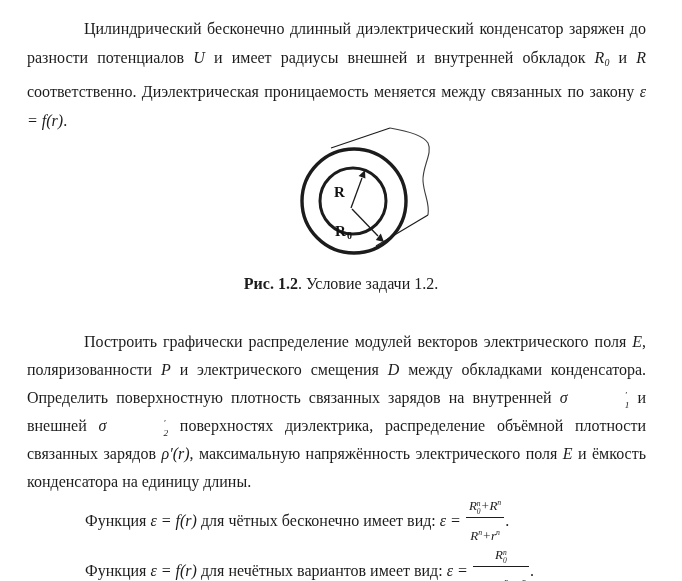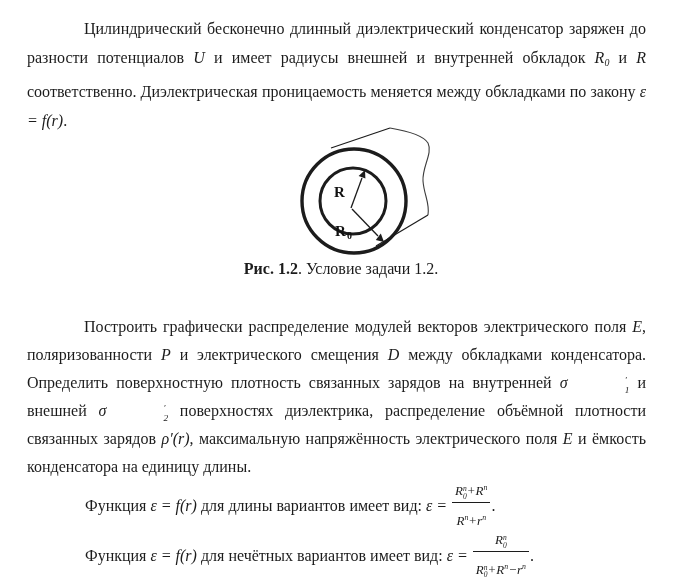--- a/index.html
+++ b/index.html
@@ -16,41 +16,41 @@
   .body-text.task{margin-top:34px;line-height:28px;}
   i,.it{font-style:italic;}
   .subsc{font-size:0.62em;font-style:italic;vertical-align:-0.3em;}
   sup.sp{font-size:0.6em;line-height:0;font-style:italic;}
   
   .ss{display:inline-block;vertical-align:-0.5em;font-size:0.58em;line-height:1.05;text-align:left;font-style:italic;}
   .ss span{display:block;}
   
   .figure-area{position:relative;height:120px;}
   .fig-svg{position:absolute;left:272px;top:-16px;}
-  .caption{text-align:center;font-size:16px;line-height:20px;margin:4px 0 0 0;}
+  .caption{text-align:center;font-size:16px;line-height:20px;margin:19px 0 0 0;}
   
   .formula-line{font-size:16px;line-height:20px;margin:4px 0 0 85px;white-space:nowrap;}
   .frac{
     display:inline-block;vertical-align:middle;text-align:center;
     font-size:13px;line-height:1.18;margin:0 1px 0 5px;font-style:italic;position:relative;top:-2px;
   }
   .frac .num{display:block;border-bottom:1px solid #1c1c1c;padding:0 3px 1px 3px;}
   .frac .den{display:block;padding:1px 3px 0 3px;margin-top:9px;}
   .fig-line{stroke:#1c1c1c;fill:none;}
   .fig-torn{stroke:#3d3d3d;fill:none;}
   .fig-label{font-family:"Liberation Serif",serif;font-weight:bold;font-size:15px;fill:#111;}
   .fig-label-sub{font-family:"Liberation Serif",serif;font-weight:bold;font-size:10px;fill:#111;}
 </style>
 </head>
 <body>
 
 <div class="page">
 
 
-  <p class="body-text"><span>Цилиндрический бесконечно длинный диэлектрический конденсатор заряжен до разности потенциалов </span><i>U</i><span> и имеет радиусы внешней и внутренней обкладок </span><i>R</i><span class="subsc">0</span><span> и </span><i>R</i><span> соответственно. Диэлектрическая проницаемость меняется между обкладками по закону </span><i>ε = f(r)</i><span>.</span></p>
+  <p class="body-text"><span>Цилиндрический бесконечно длинный диэлектрический конденсатор заряжен до разности потенциалов </span><i>U</i><span> и имеет радиусы внешней и внутренней обкладок </span><i>R</i><span class="subsc">0</span><span> и </span><i>R</i><span> соответственно. Диэлектрическая проницаемость меняется между связанных по закону </span><i>ε = f(r)</i><span>.</span></p>
 
   <div class="figure-area">
     <svg class="fig-svg" width="212" height="136" viewBox="0 0 212 136" aria-hidden="true">
 
       <path class="fig-line" d="M59,29 L118,9" stroke-width="1.2"></path>
       <path class="fig-torn" d="M118,9 C136,12 151,16 156,24 C161,34 150,48 151,62 C152,76 158,84 156,96" stroke-width="1.1"></path>
       <path class="fig-line" d="M156,96 L104,127" stroke-width="1.2"></path>
 
       <circle class="fig-line" cx="82" cy="82" r="52" stroke-width="3.4"></circle>
       <circle class="fig-line" cx="81" cy="82" r="33" stroke-width="3"></circle>
@@ -64,17 +64,17 @@
       <text class="fig-label" x="62" y="78">R</text>
       <text class="fig-label" x="63" y="117">R</text>
       <text class="fig-label-sub" x="75" y="120">0</text>
     </svg>
   </div>
 
   <p class="caption"><b>Рис. 1.2</b><span>. Условие задачи 1.2.</span></p>
 
   <p class="body-text task"><span>Построить графически распределение модулей векторов электрического поля </span><i>E</i><span>, поляризованности </span><i>P</i><span> и электрического смещения </span><i>D</i><span> между обкладками конденсатора. Определить поверхностную плотность связанных зарядов на внутренней </span><i>σ</i><span class="ss"><span>′</span><span>1</span></span><span> и внешней </span><i>σ</i><span class="ss"><span>′</span><span>2</span></span><span> поверхностях диэлектрика, распределение объёмной плотности связанных зарядов </span><i>ρ′(r)</i><span>, максимальную напряжённость электрического поля </span><i>E</i><span> и ёмкость конденсатора на единицу длины.</span></p>
 
-  <div class="formula-line"><span>Функция </span><i>ε = f(r)</i><span> для длины вариантов имеет вид: </span><i>ε =</i><span class="frac"><span class="num"><span>R</span><span class="ss"><span>n</span><span>0</span></span><span>+R</span><sup class="sp">n</sup></span><span class="den"><span>R</span><sup class="sp">n</sup><span>+r</span><sup class="sp">n</sup></span></span><span>.</span></div>
+  <div class="formula-line"><span>Функция </span><i>ε = f(r)</i><span> для чётных бесконечно имеет вид: </span><i>ε =</i><span class="frac"><span class="num"><span>R</span><span class="ss"><span>n</span><span>0</span></span><span>+R</span><sup class="sp">n</sup></span><span class="den"><span>R</span><sup class="sp">n</sup><span>+r</span><sup class="sp">n</sup></span></span><span>.</span></div>
 
   <div class="formula-line"><span>Функция </span><i>ε = f(r)</i><span> для нечётных вариантов имеет вид: </span><i>ε =</i><span class="frac"><span class="num"><span>R</span><span class="ss"><span>n</span><span>0</span></span></span><span class="den"><span>R</span><span class="ss"><span>n</span><span>0</span></span><span>+R</span><sup class="sp">n</sup><span>−r</span><sup class="sp">n</sup></span></span><span>.</span></div>
 
 </div>
 
 </body></html>

